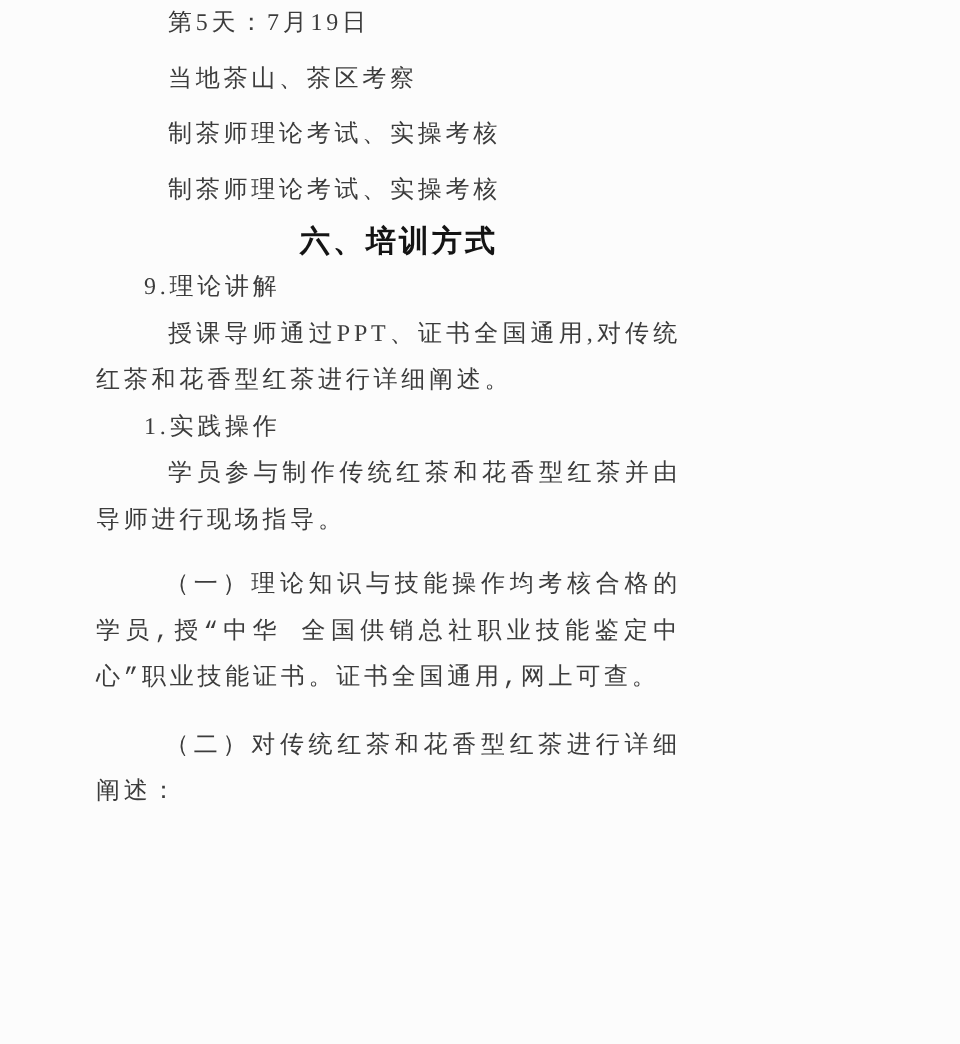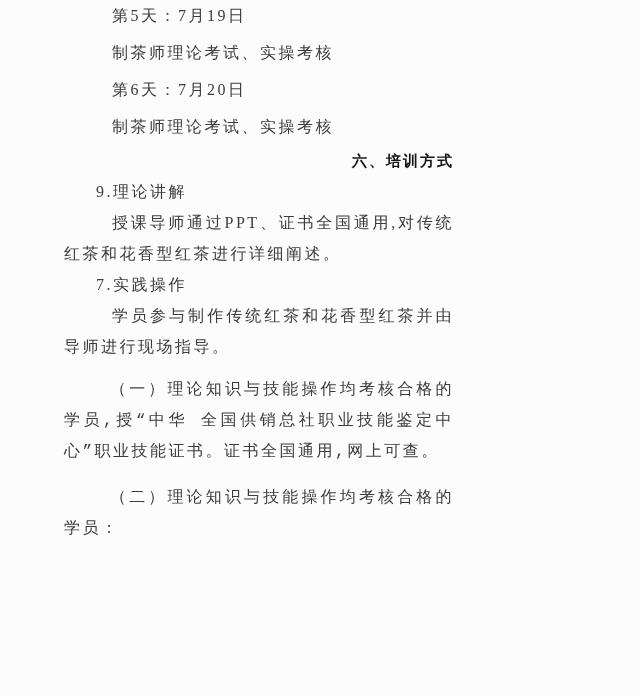--- a/index.html
+++ b/index.html
@@ -23,27 +23,27 @@
     text-align: justify;
   }
   p { margin: 0; }
   .sched-line {
     text-indent: 48px;
     margin-bottom: 6px;
   }
   h2 {
     font-family: "Liberation Sans", "DejaVu Sans", sans-serif;
     font-weight: bold;
-    font-size: 15px;
+    font-size: 20px;
     line-height: 26px;
     color: #141414;
     letter-spacing: 2px;
     padding-left: 14px;
     margin: 0;
-    text-align: right;
+    text-align: center;
   }
   .heading-six { margin: 0 0 2px 0; }
   .heading-seven { margin: 20px 0 0 0; }
   .sub-title { text-indent: 32px; }
   .body-para { text-indent: 48px; }
   .num-para { text-indent: 46px; }
   .para1 { margin-top: 13px; font-family: Liberation Mono, monospace; }
   .para2 { margin-top: 13px; }
   .materials { margin-top: 4px; }
   .mat-item {
@@ -51,31 +51,31 @@
     margin-bottom: 2px;
   }
 </style>
 </head>
 <body>
 
 <div class="doc">
 
   <div>
     <p class="sched-line">第5天：7月19日</p>
+    <p class="sched-line">当地茶山、茶区考察</p>
     <p class="sched-line">制茶师理论考试、实操考核</p>
-    <p class="sched-line">第6天：7月20日</p>
     <p class="sched-line">制茶师理论考试、实操考核</p>
   </div>
 
   <div>
     <h2 class="heading-six">六、培训方式</h2>
     <p class="sub-title">9.理论讲解</p>
     <p class="body-para">授课导师通过PPT、证书全国通用,对传统红茶和花香型红茶进行详细阐述。</p>
-    <p class="sub-title">7.实践操作</p>
+    <p class="sub-title">1.实践操作</p>
     <p class="body-para">学员参与制作传统红茶和花香型红茶并由导师进行现场指导。</p>
   </div>
 
   <div>
     <p class="num-para para1">（一）理论知识与技能操作均考核合格的学员,授“中华 全国供销总社职业技能鉴定中心”职业技能证书。证书全国通用,网上可查。</p>
-    <p class="num-para para2">（二）理论知识与技能操作均考核合格的学员：</p>
+    <p class="num-para para2">（二）对传统红茶和花香型红茶进行详细阐述：</p>
   </div>
 
 </div>
 
 </body></html>

